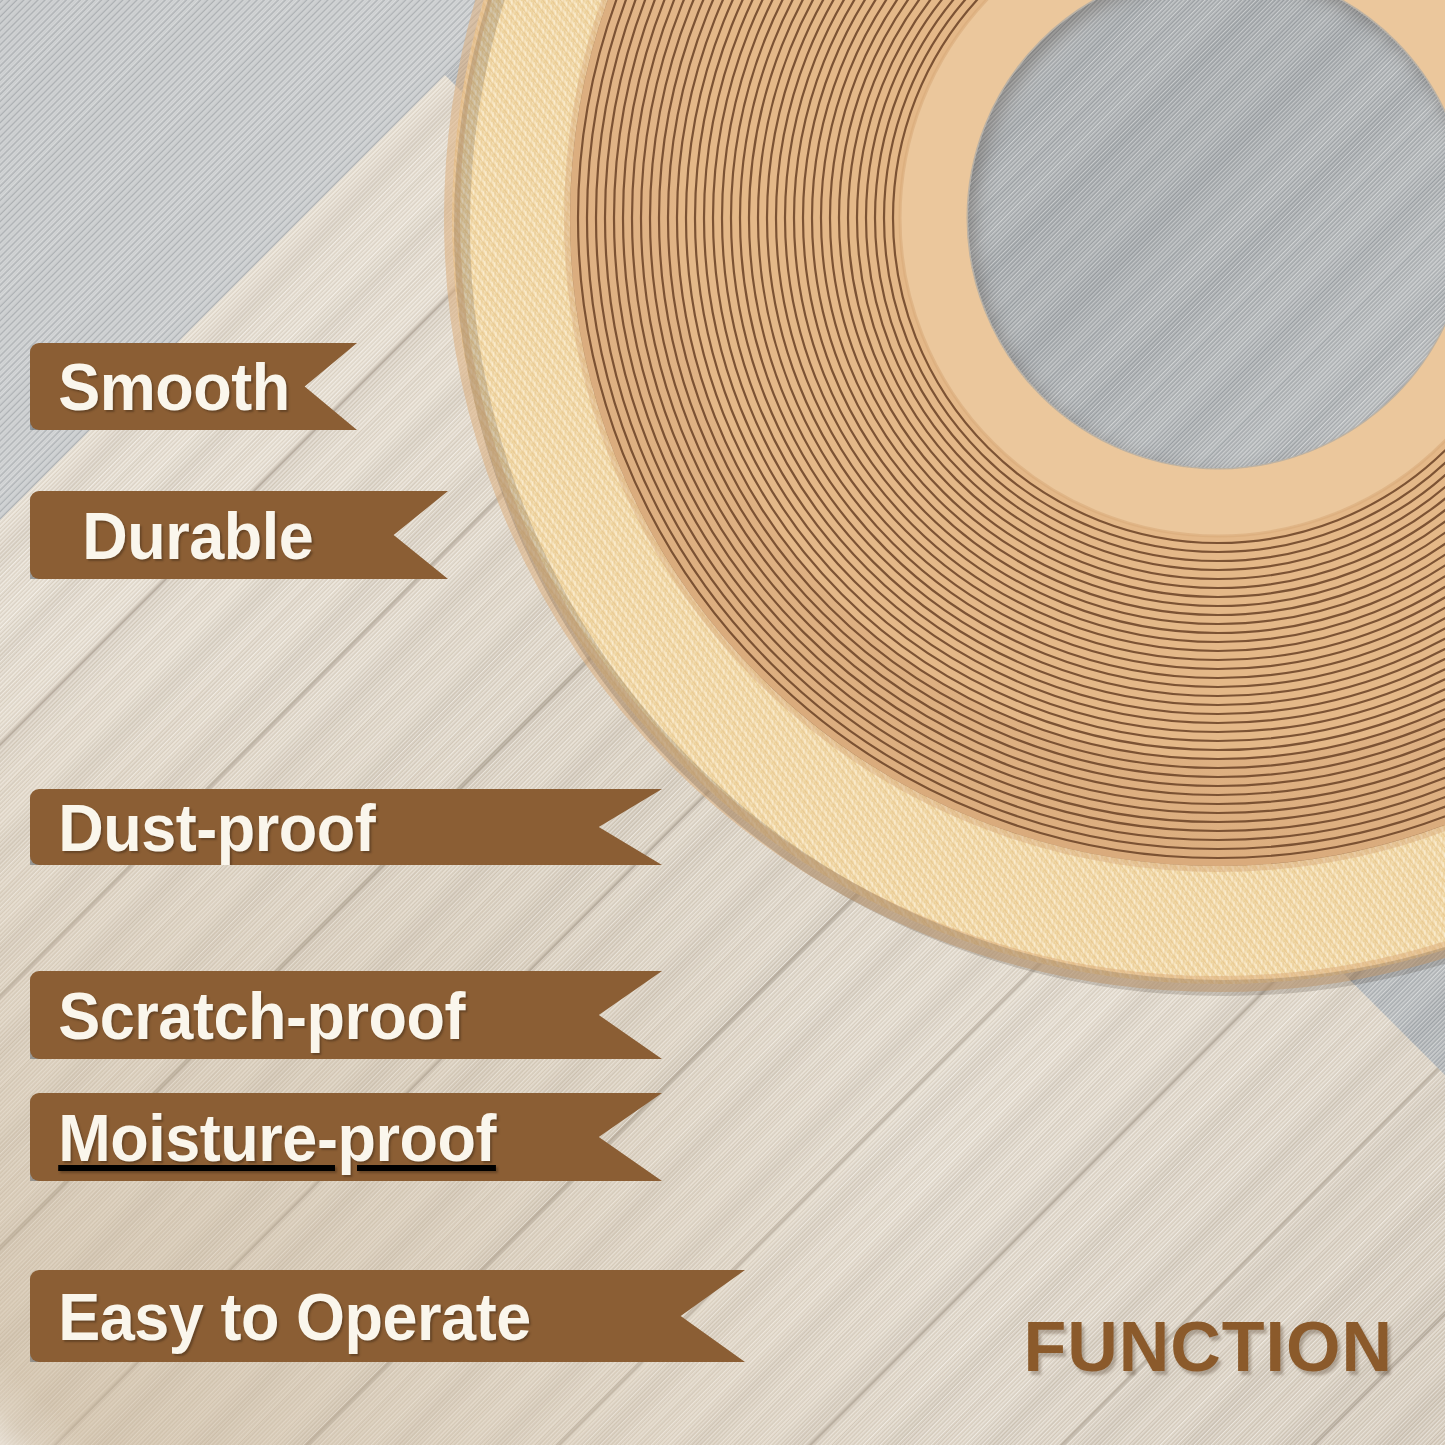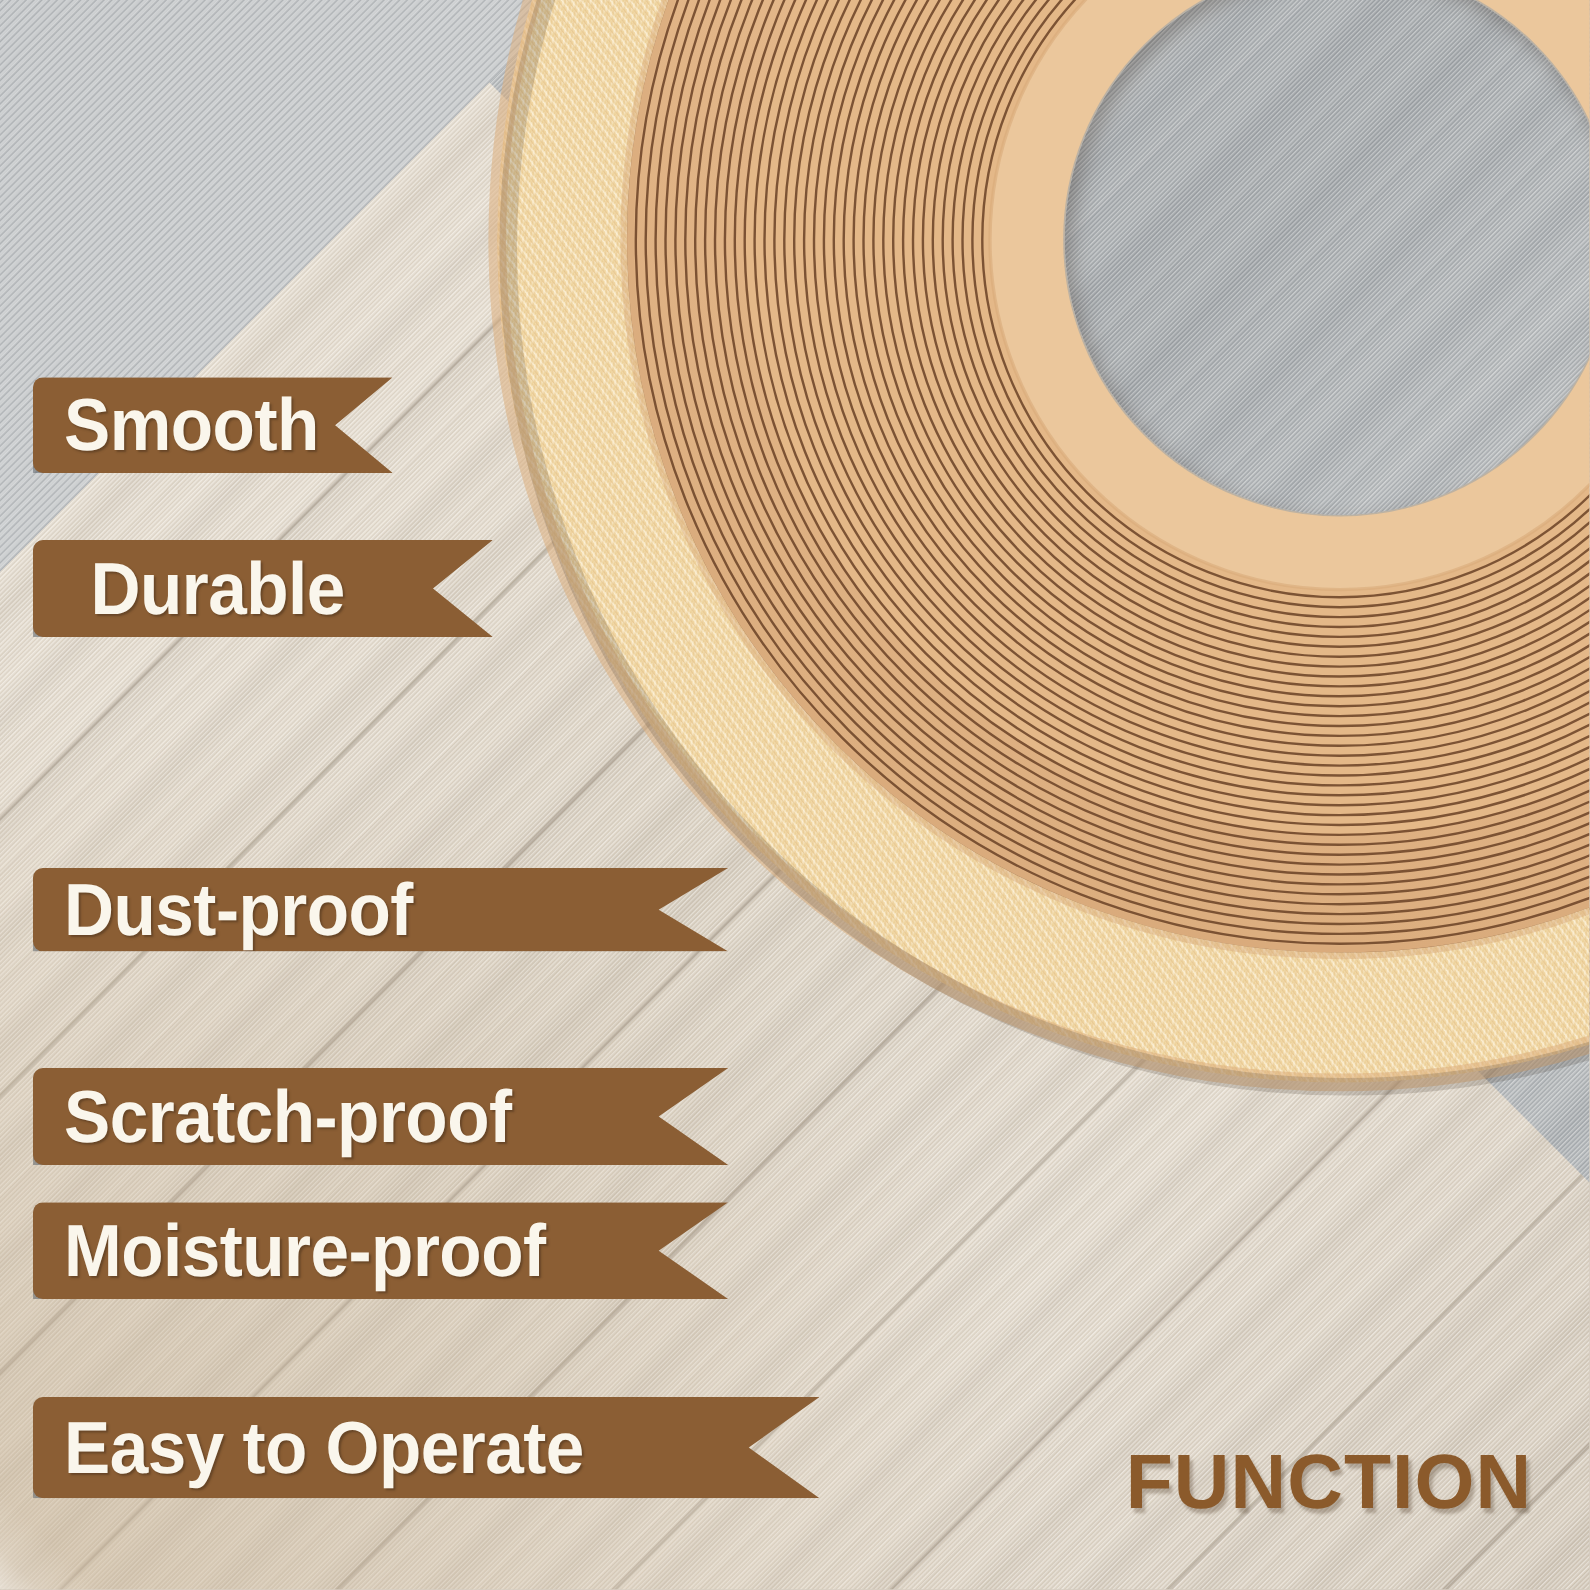--- a/index.html
+++ b/index.html
@@ -321,21 +321,21 @@
                 clip-path: polygon(0 0, 100% 0, 90% 50%, 100% 100%, 0 100%);">
       <span class="banner-label">Dust-proof</span>
     </div>
 
     <div class="banner" style="left:30px; top:939px; width:632px; height:88px;
                 clip-path: polygon(0 0, 100% 0, 90% 50%, 100% 100%, 0 100%); margin-top: 32px;">
       <span class="banner-label">Scratch-proof</span>
     </div>
 
     <div class="banner" style="left:30px; top:1093px; width:632px; height:88px;
-                clip-path: polygon(0 0, 100% 0, 90% 50%, 100% 100%, 0 100%);">
+                clip-path: polygon(0 0, 100% 0, 90% 50%, 100% 100%, 0 100%); text-decoration: underline;">
       <span class="banner-label">Moisture-proof</span>
     </div>
 
     <div class="banner" style="left:30px; top:1270px; width:715px; height:92px;
                 clip-path: polygon(0 0, 100% 0, 91% 50%, 100% 100%, 0 100%);">
       <span class="banner-label">Easy to Operate</span>
     </div>
 
   </div>
 

